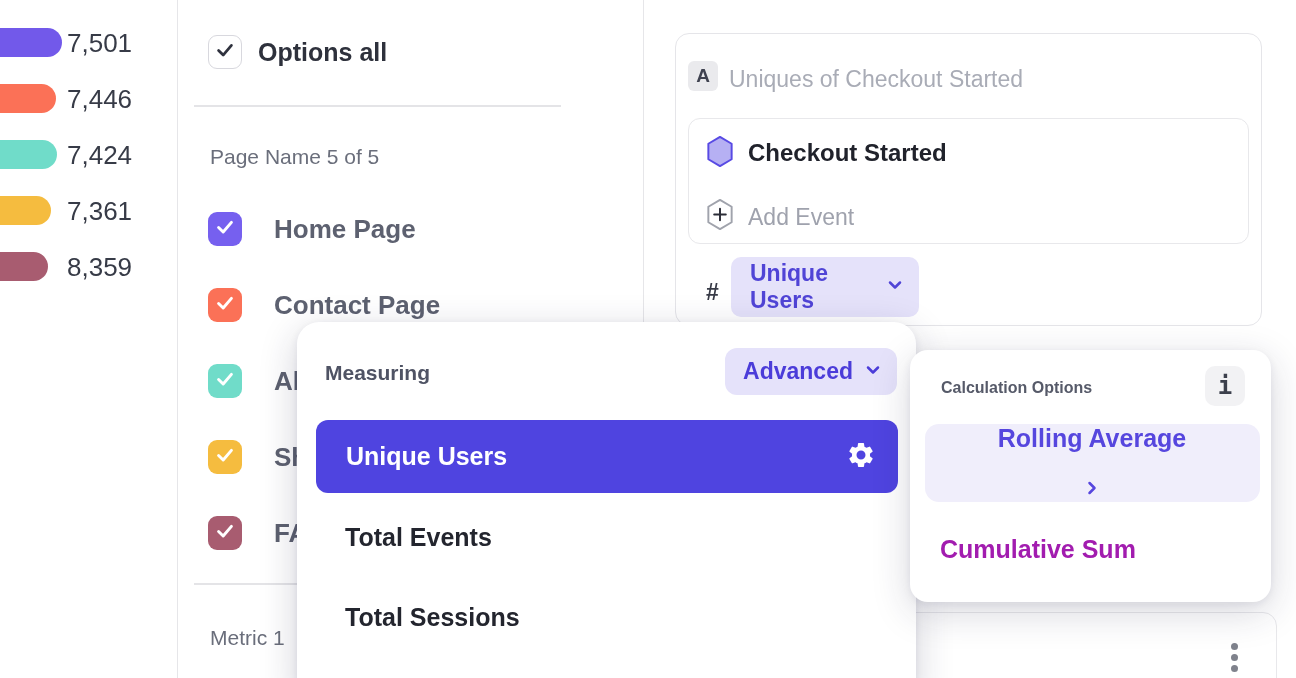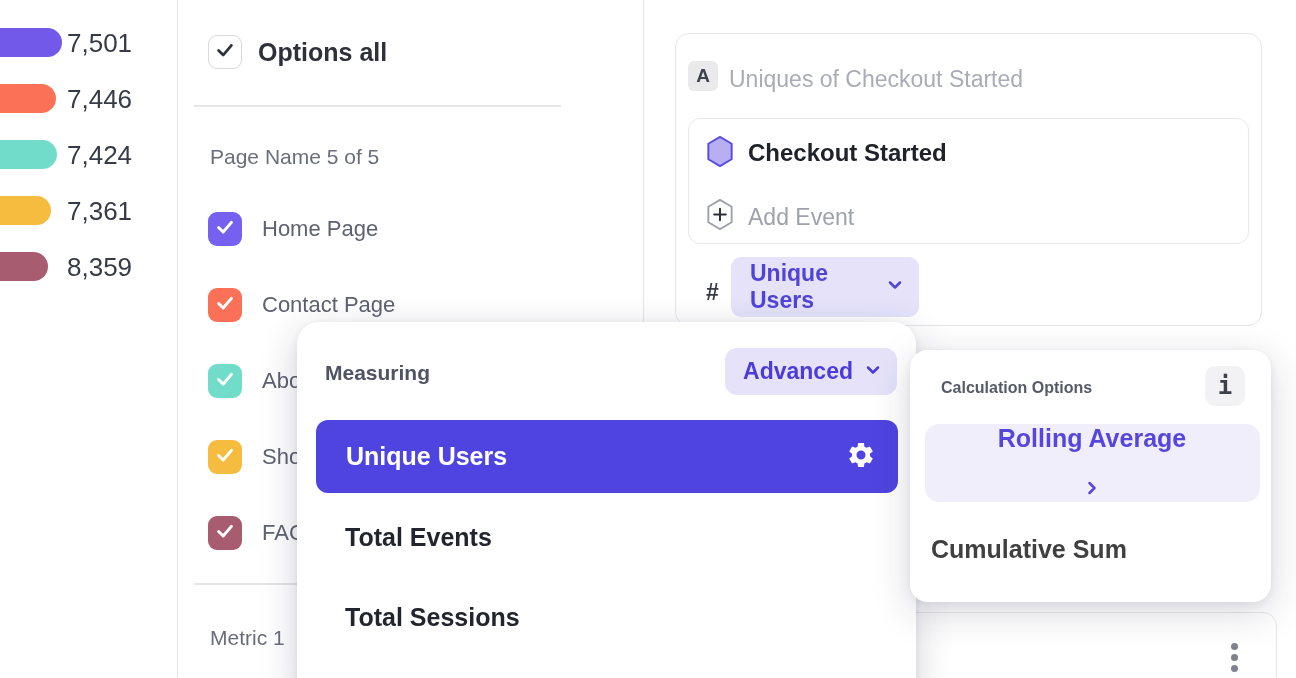--- a/index.html
+++ b/index.html
@@ -21,22 +21,22 @@
 
   
   .cb {
     position:absolute; left:208px; width:34px; height:34px; border-radius:9px;
     display:flex; align-items:center; justify-content:center; cursor:pointer;
   }
   .cb svg { width:22px; height:22px; }
   .cb--plain { background:#fff; border:1.5px solid #D8D8DE; color:#2F323E; }
   .cb--filled { color:#ffffff; }
   .row-label {
-    position:absolute; left:262px; height:34px; line-height:34px;
-    font-size:22px; font-weight:400; color:#5D6170;
+    position:absolute; left:274px; height:34px; line-height:34px;
+    font-size:26px; font-weight:700; color:#5D6170;
   }
   .select-all-label {
     position:absolute; left:258px; top:35px; height:34px; line-height:34px;
     font-size:25px; font-weight:700; color:#2E313C;
   }
   .muted-label { position:absolute; left:210px; font-size:21px; color:#6A6E7B; line-height:26px; }
 
   
   .qcard {
     position:absolute; left:675px; top:33px; width:587px; height:293px;
@@ -108,21 +108,21 @@
     position:absolute; right:26px; top:16px; width:40px; height:40px; border-radius:10px;
     background:#F2F2F4; display:flex; align-items:center; justify-content:center; cursor:pointer;
   }
   .info-btn span { font-family:"DejaVu Sans Mono", monospace; font-size:24px; font-weight:700; color:#3C404C; }
   .calc-row {
     position:absolute; left:15px; top:74px; width:335px; height:78px; border-radius:14px;
     display:flex; align-items:center; justify-content:space-between;
     padding:0 20px 0 19px; cursor:pointer;
   }
   .calc-row .calc-text { font-size:25px; font-weight:600; color:#5646DE; }
-  .calc-item { position:absolute; left:21px; top:184px; font-size:25px; font-weight:600; color:#404040; line-height:30px; cursor:pointer; }
+  .calc-item { position:absolute; left:30px; top:184px; font-size:25px; font-weight:600; color:#a21caf; line-height:30px; cursor:pointer; }
 </style>
 </head>
 <body>
 
 <div class="screen">
 
   <div class="vdiv" style="left:177px"></div>
   <div class="vdiv" style="left:643px"></div>
 
   <div>

